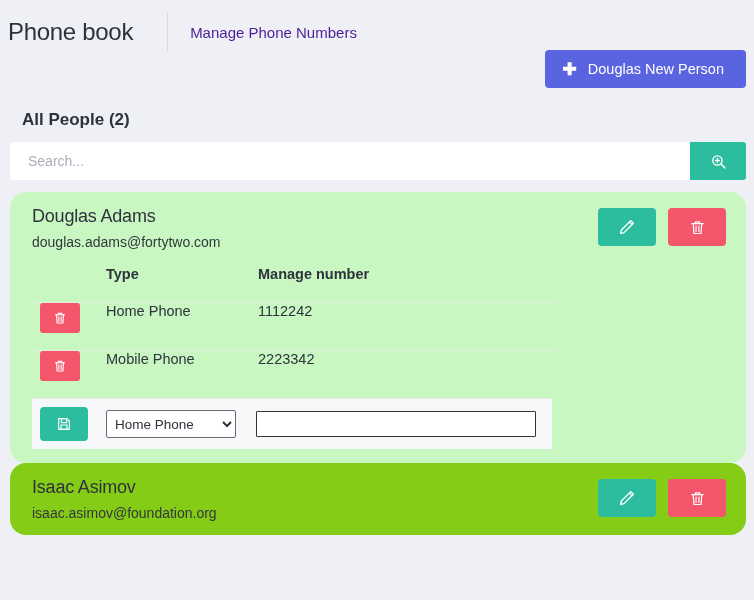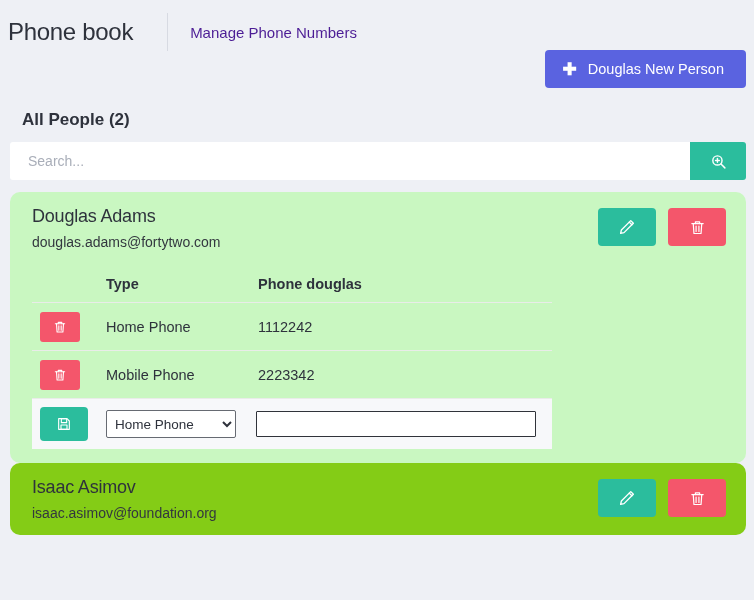--- a/index.html
+++ b/index.html
@@ -103,21 +103,21 @@
     display: flex;
     align-items: center;
     justify-content: center;
   }
 
   
   #people-list {
     padding: 12px 8px 0 10px;
   }
   .person-card {
-    border-radius: 10px;
+    border-radius: 16px;
     padding: 14px 16px 14px 16px;
     position: relative;
   }
   .person-card.highlighted { background: #c9f7c1; }
   .person-card.plain { background: #84cc16; }
 
   .person-header {
     display: flex;
     justify-content: space-between;
     align-items: flex-start;
@@ -155,21 +155,21 @@
   .icon-button.save { background: #2bbd9d; width: 48px; height: 34px; }
   .icon-button.row-delete { background: #f4566b; width: 40px; height: 30px; border-radius: 3px; }
 
   
   .phone-table {
     margin: 16px 0 0 6px;
     width: 520px;
   }
   .phone-row {
     display: flex;
-    align-items: center;
+    align-items: flex-start;
     border-top: 1px solid #e9ece9;
     min-height: 48px;
   }
   .phone-row.header-row {
     border-top: none;
     min-height: 36px;
   }
   .phone-row.header-row .col-type,
   .phone-row.header-row .col-number {
     font-weight: bold;
@@ -271,21 +271,21 @@
             </svg>
           </span>
         </button>
       </div>
     </div>
 
     <div class="phone-table">
       <div class="phone-row header-row">
         <div class="col-action"></div>
         <div class="col-type">Type</div>
-        <div class="col-number">Phone douglas</div>
+        <div class="col-number">Manage number</div>
       </div>
 
       <div class="phone-row">
         <div class="col-action">
           <button class="icon-button row-delete">
             <span>
               <svg class="icon-svg" width="14" height="14" viewBox="0 0 24 24" fill="none" stroke="#ffffff" stroke-width="1.9" stroke-linecap="round" stroke-linejoin="round">
                 <path d="M4 6.5h16"></path>
                 <path d="M9 6.5V4h6v2.5"></path>
                 <path d="M6 6.5l1 14h10l1-14"></path>

